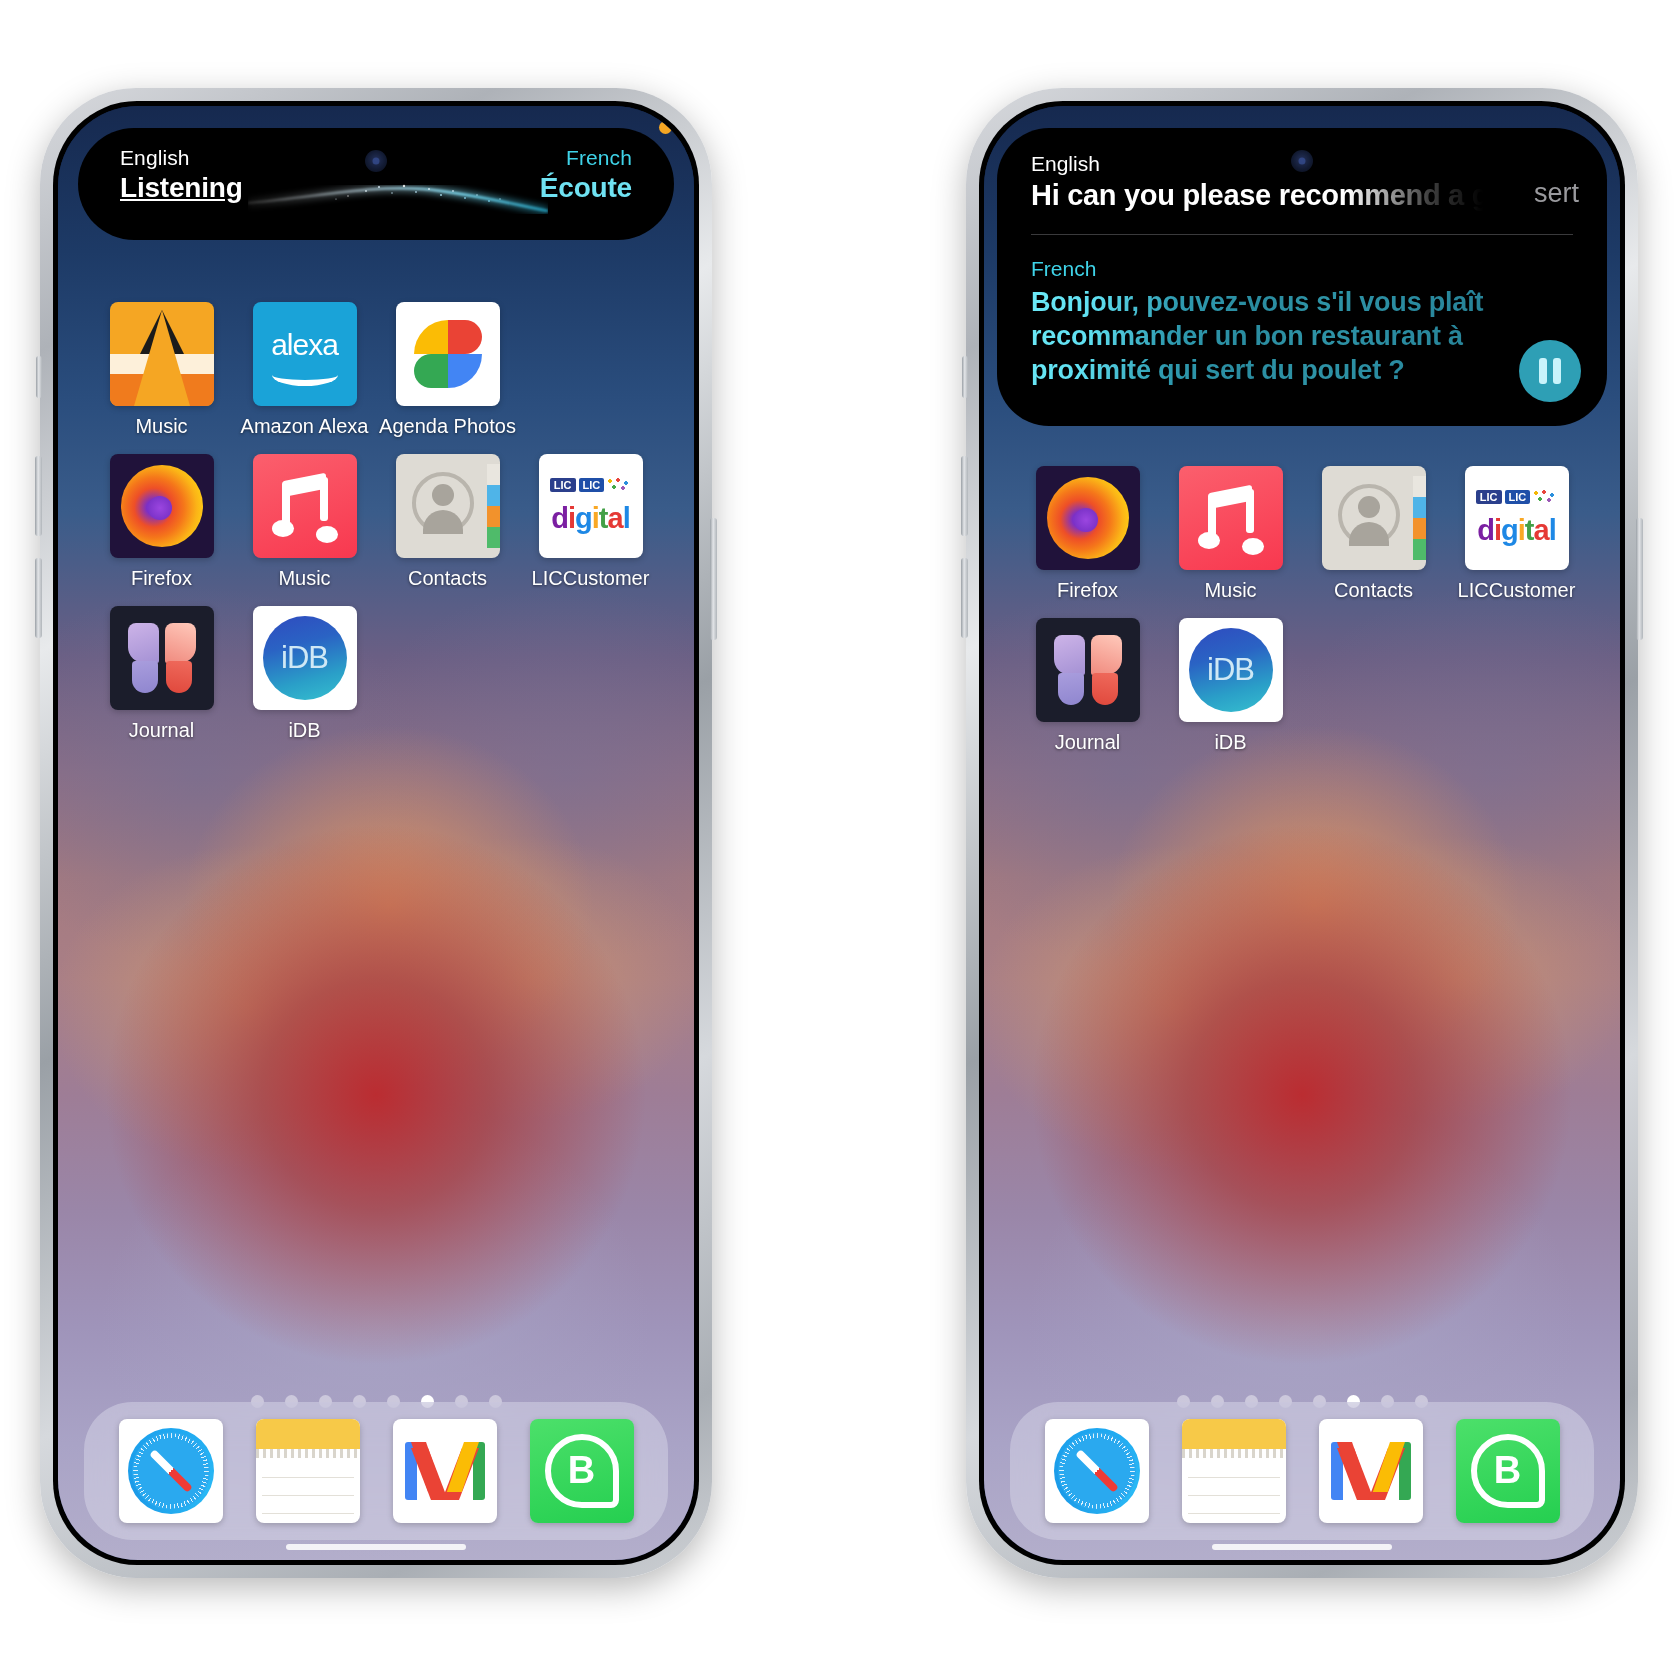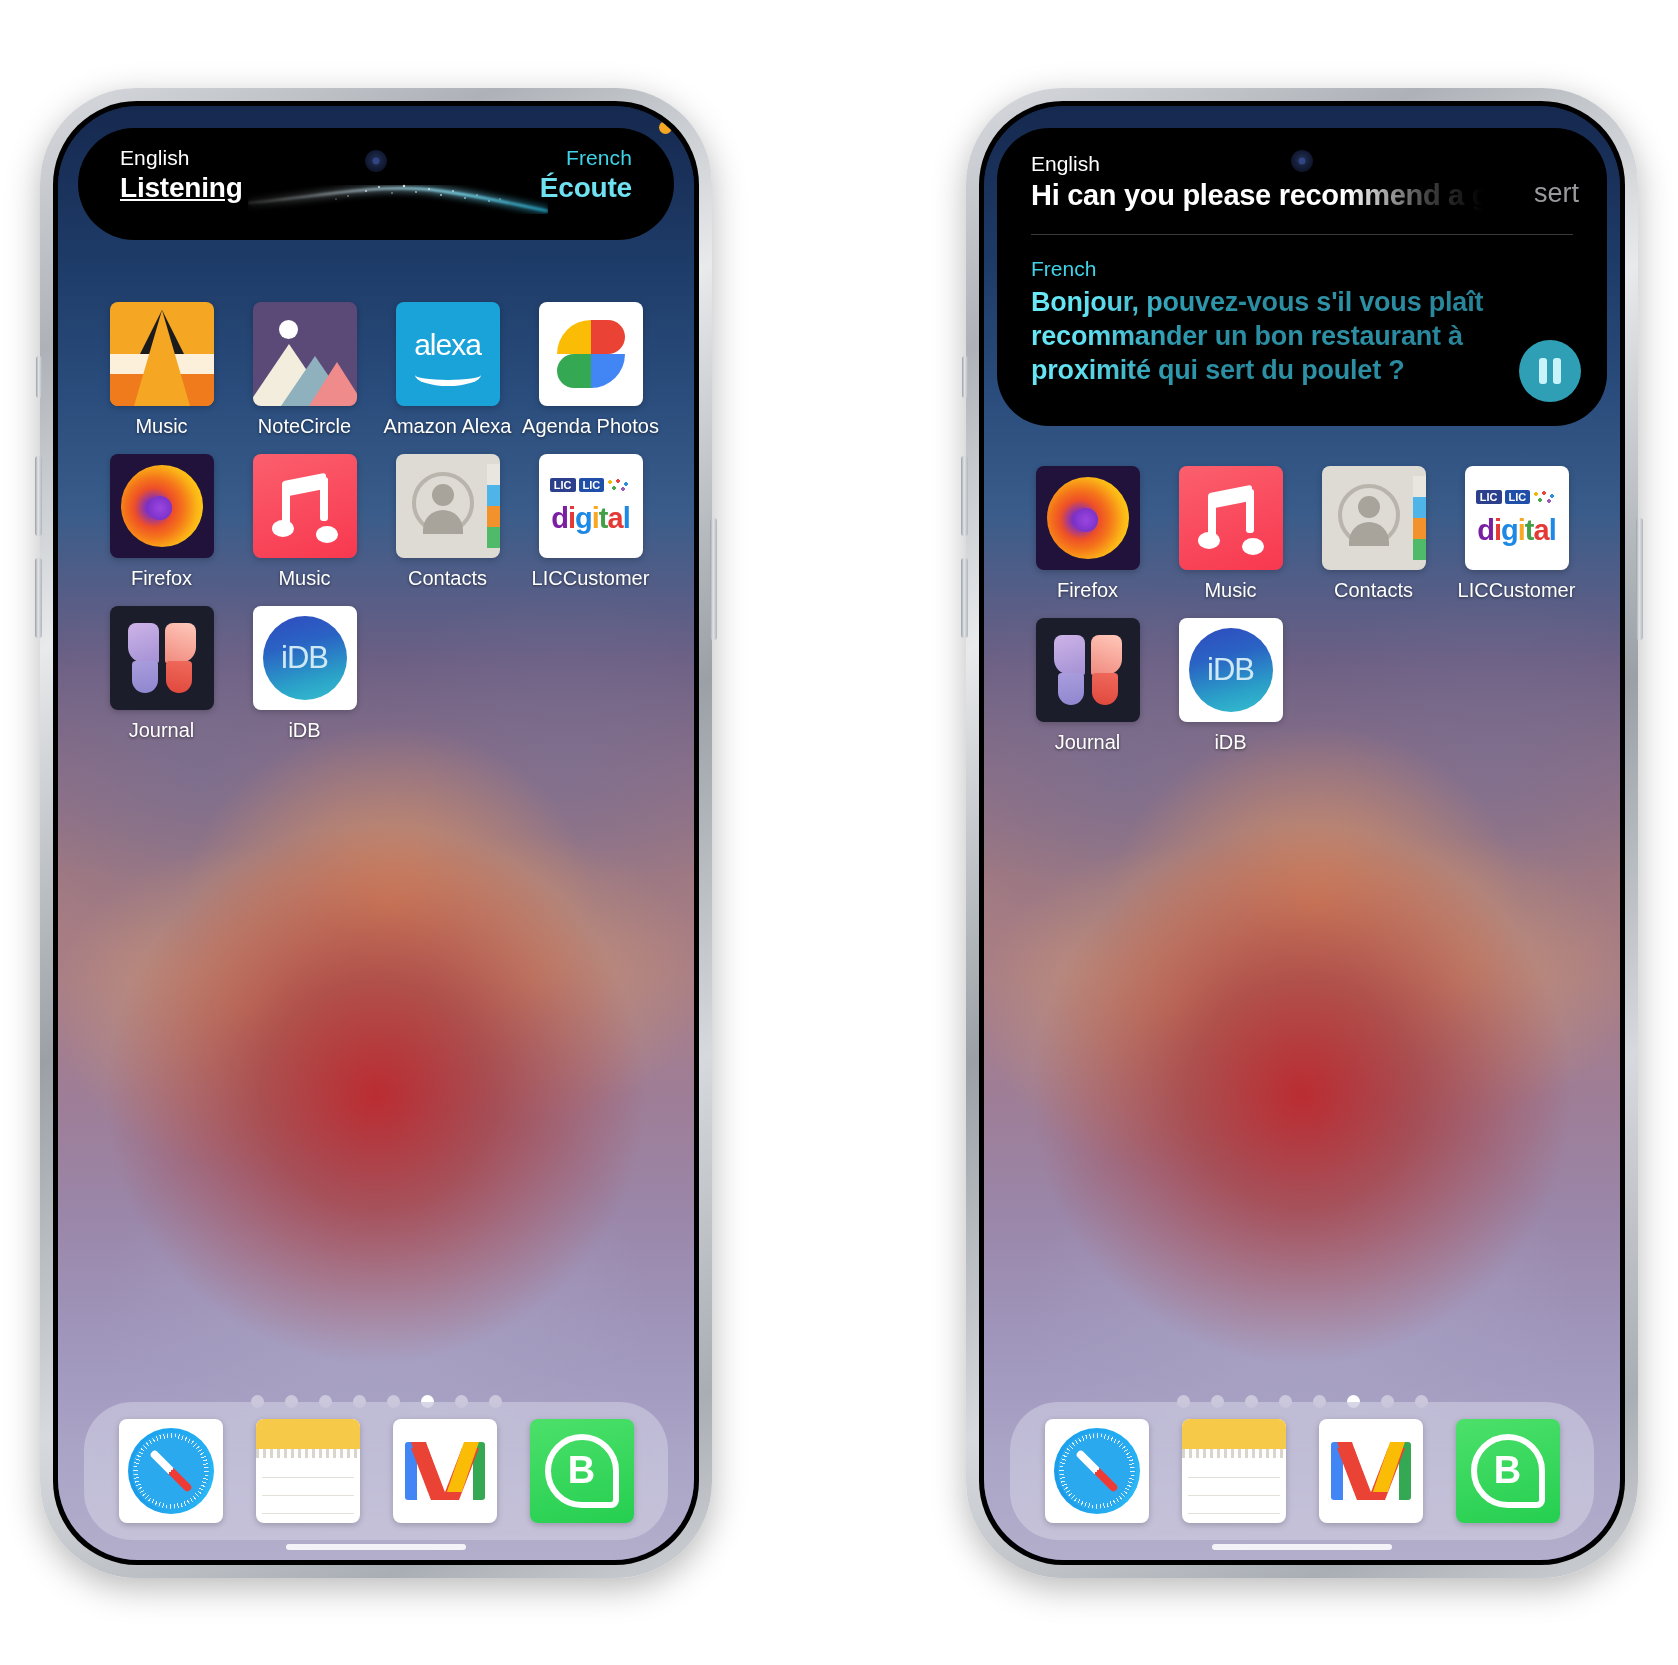--- a/index.html
+++ b/index.html
@@ -296,21 +296,21 @@
   .ic-contacts .head { position:absolute; left: 36px; top: 30px; width: 22px; height: 22px; border-radius:50%; background:#a8a49c; }
   .ic-contacts .body { position:absolute; left: 27px; top: 56px; width: 40px; height: 24px; border-radius: 20px 20px 0 0; background:#a8a49c; }
   .ic-contacts .tabs { position:absolute; right: 0; top: 10px; width: 13px; bottom: 10px; display:flex; flex-direction:column; }
   .ic-contacts .tabs i { flex:1; display:block; }
   .ic-contacts .tabs i:nth-child(1){ background:#e9e6df; }
   .ic-contacts .tabs i:nth-child(2){ background:#4fb4e8; }
   .ic-contacts .tabs i:nth-child(3){ background:#f2922c; }
   .ic-contacts .tabs i:nth-child(4){ background:#4fbb6a; }
 
   .ic-lic { background: #fff; display:flex; flex-direction:column; align-items:center; justify-content:center; }
-  .ic-lic .top { display:flex; align-items:center; gap:3px; }
+  .ic-lic .top { display:flex; align-items:flex-start; gap:3px; }
   .ic-lic .lic-badge { background:#2b3f8c; color:#fff; font-size:11px; font-weight:700; padding:1px 4px; border-radius:2px; }
   .ic-lic .lic-badge2 { background:#1f4fa8; color:#fff; font-size:11px; font-weight:700; padding:1px 4px; border-radius:2px; }
   .ic-lic .dots { width: 24px; height: 12px; background:
      radial-gradient(circle 2px at 3px 3px,#f2b705 99%,transparent),
      radial-gradient(circle 2px at 11px 2px,#e8453c 99%,transparent),
      radial-gradient(circle 2px at 19px 5px,#2b8fdd 99%,transparent),
      radial-gradient(circle 2px at 7px 9px,#44a948 99%,transparent),
      radial-gradient(circle 2px at 16px 10px,#9b59b6 99%,transparent); }
   .ic-lic .word { font-size: 29px; font-weight: 700; letter-spacing: -1px; line-height: 1; margin-top: 12px; }
   .ic-lic .word span:nth-child(1){ color:#7b1fa2; }
@@ -424,29 +424,20 @@
             <div class="app">
               <div class="icon ic-agenda">
                 <div class="tri"></div>
                   <div class="band"></div>
                   <div class="band2"></div>
                   <div class="tri2"></div>
               </div>
               <div class="app-label">Music</div>
             </div>
 
-            <div class="app">
-              <div class="icon ic-note">
-                <div class="moon"></div>
-                  <div class="m1"></div>
-                  <div class="m2"></div>
-                  <div class="m3"></div>
-              </div>
-              <div class="app-label">NoteCircle</div>
-            </div>
 
             <div class="app">
               <div class="icon ic-alexa">
                 <div class="txt">alexa</div>
                 <div class="smile"></div>
               </div>
               <div class="app-label">Amazon Alexa</div>
             </div>
 
             <div class="app">

